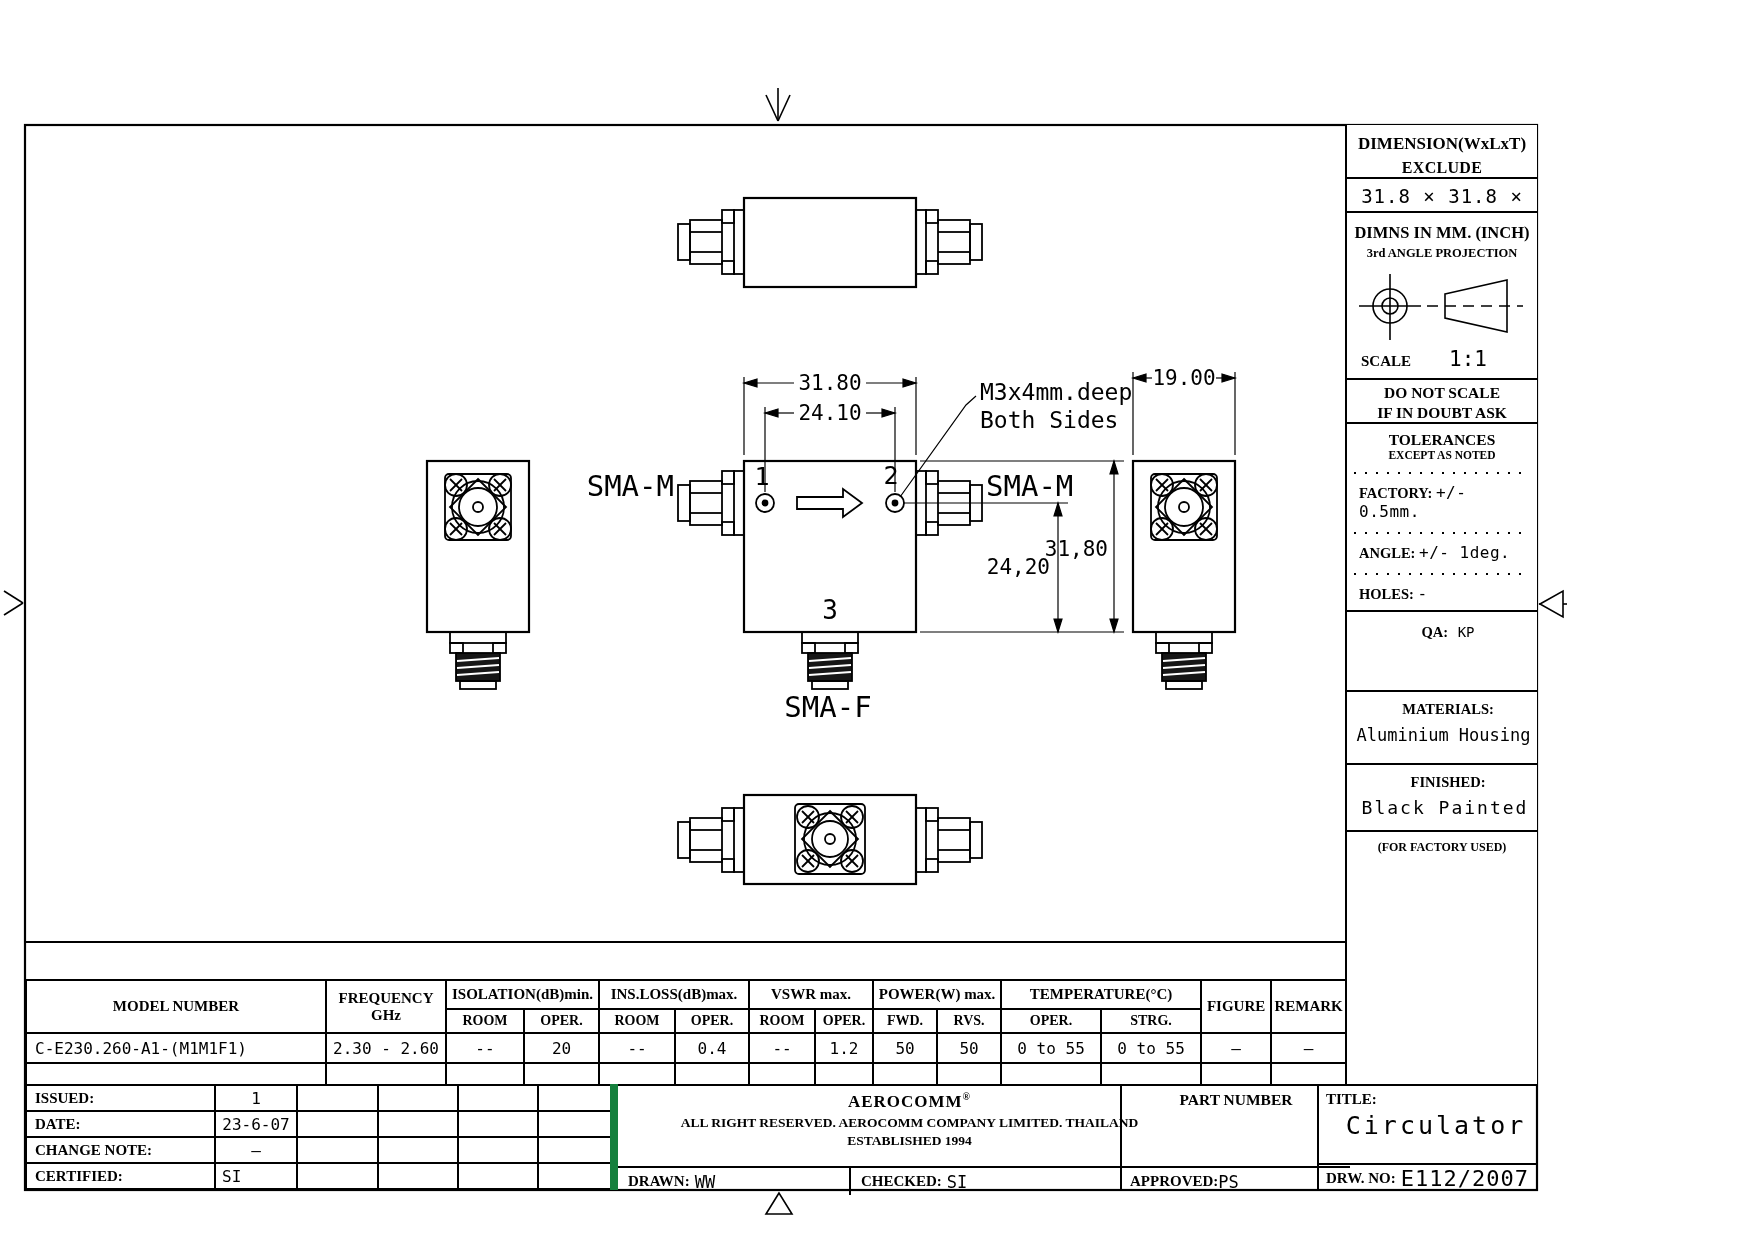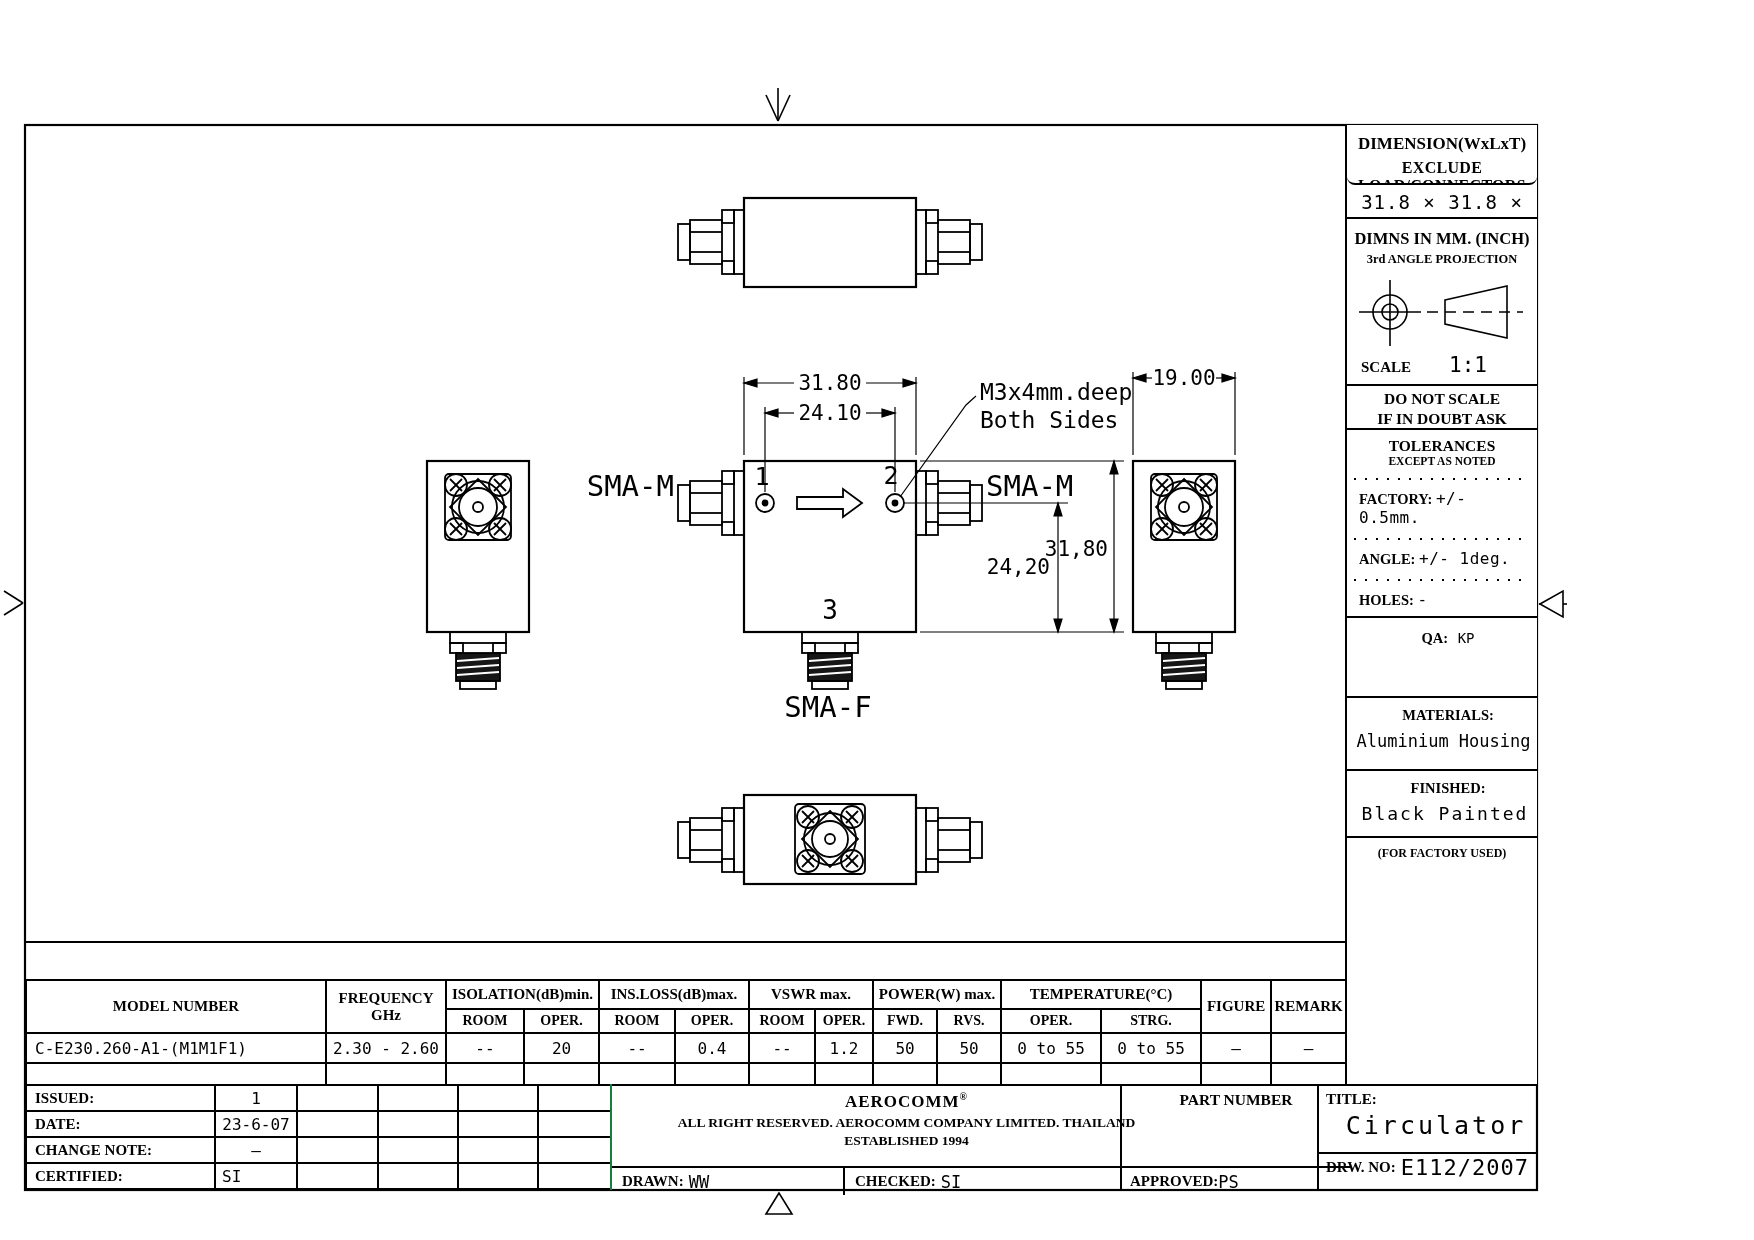--- a/index.html
+++ b/index.html
@@ -6,21 +6,21 @@
   html,body { background:#fff; }
   .sheet { position:relative; width:1754px; height:1240px; background:#ffffff; overflow:hidden;
            font-family:"Liberation Serif", serif; color:#000; }
   .abs { position:absolute; }
   svg text { fill:#000; }
   .cad { font-family:"DejaVu Sans Mono", monospace; font-weight:400; }
 
   
   .panel { left:1345px; top:125px; width:192px; height:959px; border-left:2px solid #000; background:#fff; }
   .panel .sec { border-bottom:2px solid #000; overflow:hidden; text-align:center; }
-  .s1{height:60px;border-radius:8px;} .s2{height:34px;} .s3{height:167px;} .s4{height:44px;} .s5{height:188px;}
+  .s1{height:54px;} .s2{height:34px;} .s3{height:167px;} .s4{height:44px;} .s5{height:188px;}
   .s6{height:80px; text-align:left;} .s7{height:73px; text-align:left;} .s8{height:67px; text-align:left;}
   .s9{height:237px; border-bottom:none !important;}
   .p-h1 { font-size:17px; font-weight:bold; margin-top:9px; }
   .p-h2 { font-size:16px; font-weight:bold; margin-top:5px; letter-spacing:0.3px; }
   .p-val { font-size:19px; line-height:34px; letter-spacing:1px; }
   .p-units1 { font-size:16.5px; font-weight:bold; margin-top:10px; }
   .p-units2 { font-size:12.5px; font-weight:bold; margin-top:3px; }
   .scale-row { display:flex; align-items:baseline; padding:0 14px; margin-top:2px; }
   .scale-row .lab { font-size:15px; font-weight:bold; }
   .scale-row .val { font-size:21px; margin-left:38px; }
@@ -48,40 +48,40 @@
   .model-val { text-align:left !important; padding-left:8px; }
 
   
   .lblock { left:25px; top:1084px; }
   table.l-t { border-collapse:collapse; table-layout:fixed; width:585px; }
   table.l-t td { border:2px solid #000; height:26px; vertical-align:middle; overflow:hidden; white-space:nowrap; }
   .l-lab { font-size:15px; font-weight:bold; padding-left:8px; }
   .l-val { font-family:"DejaVu Sans Mono", monospace; font-size:16px; text-align:center; }
   .l-val.left { text-align:left; padding-left:6px; }
 
-  .cblock { left:610px; top:1084px; width:591px; height:106px; border-left:2px solid #15803d; }
+  .cblock { left:610px; top:1084px; width:591px; height:106px; border-left:8px solid #15803d; }
   .c-top { height:77px; border-bottom:2px solid #000; text-align:center; }
   .c-name { font-size:17px; font-weight:bold; margin-top:7px; letter-spacing:1px; }
   .c-reg { font-size:10px; vertical-align:super; font-weight:bold; }
   .c-l2 { font-size:13.5px; font-weight:bold; margin-top:3px; }
   .c-l3 { font-size:13.5px; font-weight:bold; margin-top:2px; }
   .c-bot { height:27px; display:flex; }
   .c-cell { display:flex; align-items:center; padding-left:10px; }
   .c-cell.first { width:233px; border-right:2px solid #000; }
   .c-cell.second { flex:1; }
   .blab { font-size:15px; font-weight:bold; }
   .bval { font-family:"DejaVu Sans Mono", monospace; font-size:17px; margin-left:5px; }
 
   .pnblock { left:1120px; top:1084px; width:230px; height:106px; border-left:2px solid #000; }
   .pn-top { height:77px; border-bottom:2px solid #000; text-align:center; }
   .pn-lab { font-size:15.5px; font-weight:bold; margin-top:7px; }
   .pn-bot { height:27px; display:flex; align-items:center; padding-left:8px; }
 
   .tblock { left:1317px; top:1084px; width:220px; height:106px; border-left:2px solid #000; border-top:2px solid #000; }
-  .t-top { height:68px; border-bottom:2px solid #000; }
+  .t-top { height:79px; border-bottom:2px solid #000; }
   .t-lab { font-size:15px; font-weight:bold; padding:5px 0 0 7px; }
   .t-val { font-family:"DejaVu Sans Mono", monospace; font-size:25px; letter-spacing:3px; text-align:center; margin-top:3px; padding-left:16px; }
   .t-bot { height:27px; display:flex; align-items:center; padding-left:7px; }
   .t-bot .bval { font-size:22px; letter-spacing:1px; }
 
   
   .projsym { display:block; margin:6px auto 0 auto; }
 </style>
 </head>
 <body>

